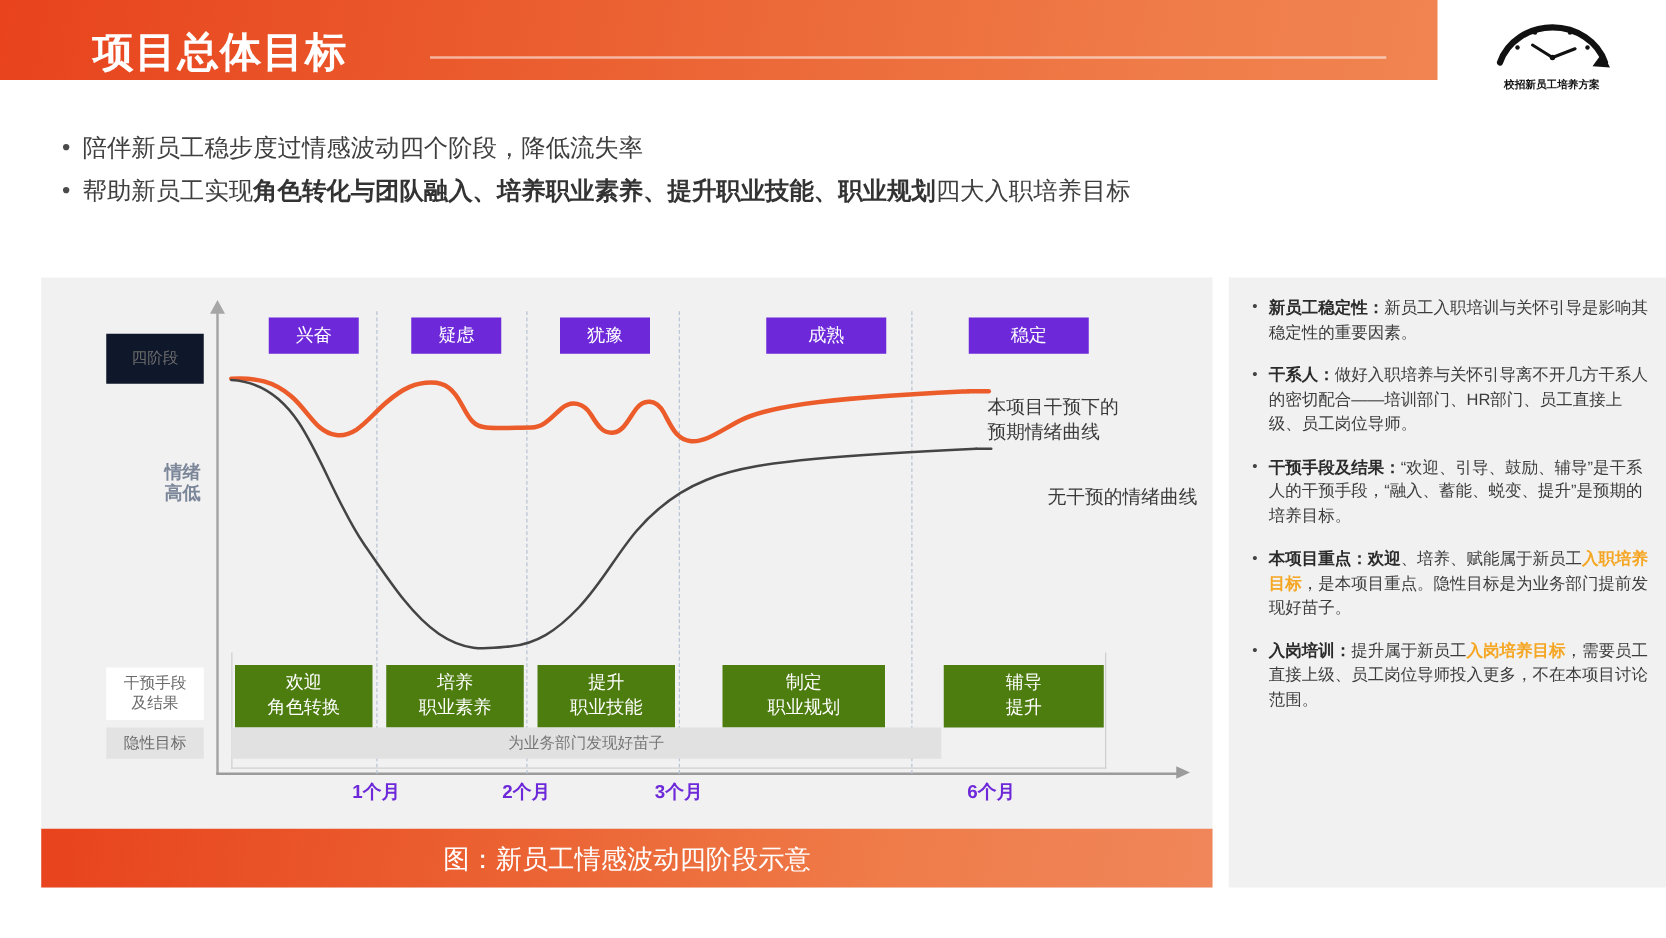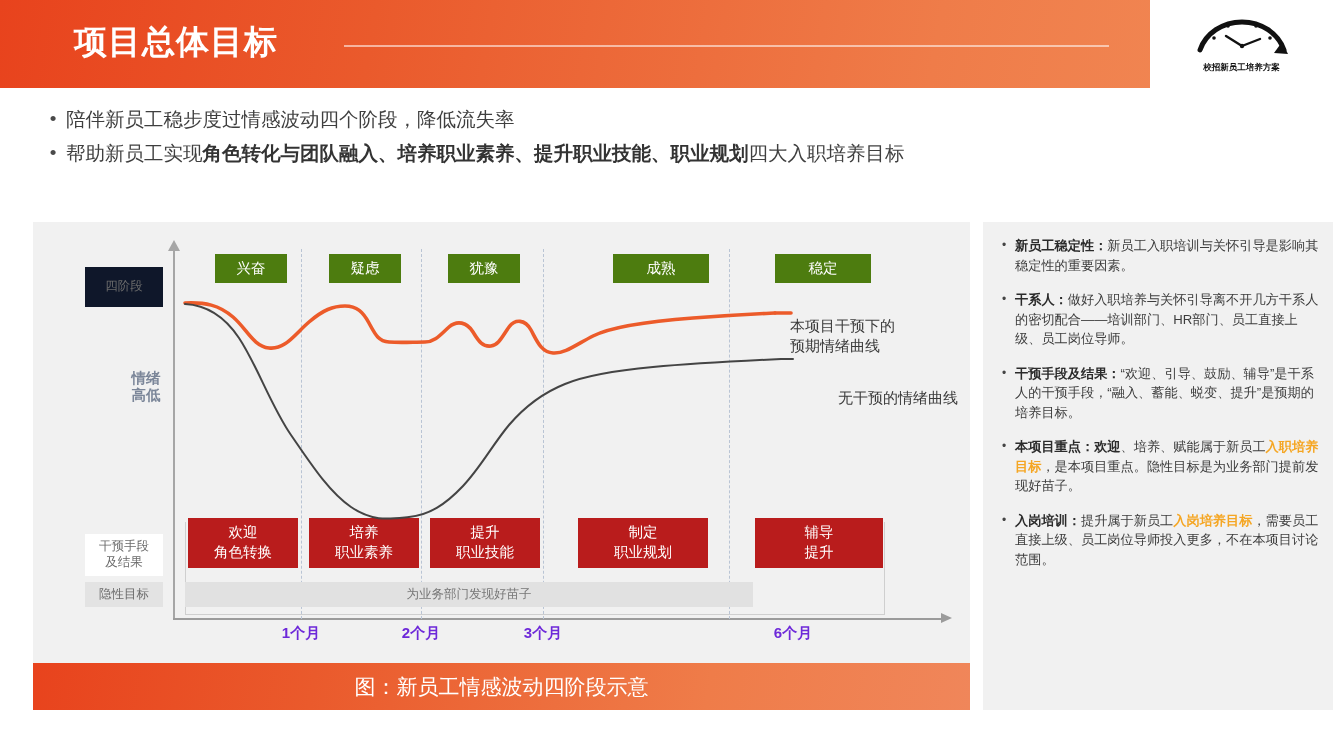--- a/index.html
+++ b/index.html
@@ -6,21 +6,21 @@
   html, body {
     width: 1333px; height: 750px;
     background: #ffffff;
     font-family: "Liberation Sans", "DejaVu Sans", sans-serif;
     overflow: hidden;
   }
   .slide { position: relative; width: 1333px; height: 750px; background: #fff; }
 
   
   .header {
-    position: absolute; left: 0; top: 0; width: 1333px; height: 88px;
+    position: absolute; left: 0; top: 0; width: 1333px; height: 64px;
     background: linear-gradient(100deg, #e8431d 0%, #ea5a2c 28%, #ef7c49 70%, #f28b57 100%);
   }
   .header-title {
     position: absolute; left: 74px; top: 20px;
     font-size: 33px; font-weight: bold; color: #ffffff; letter-spacing: 1px;
   }
   .header-rule {
     position: absolute; left: 344px; top: 45px; width: 765px; height: 2px;
     background: rgba(255,255,255,0.55);
   }
@@ -94,27 +94,27 @@
     border-top: 5.5px solid transparent; border-bottom: 5.5px solid transparent;
     border-left: 11px solid #9b9b9b;
   }
 
   .divider {
     position: absolute; top: 27px; width: 0; height: 370px;
     border-left: 1.4px dashed #b9c4d4;
   }
 
   .stage-box {
-    position: absolute; top: 32px; height: 29px; background: #4d7c0f;
+    position: absolute; top: 32px; height: 29px; background: #6d28d9;
     color: #ffffff; font-size: 14.5px;
     display: flex; align-items: center; justify-content: center;
   }
 
   .action-box {
-    position: absolute; top: 296px; height: 50px; background: #b91c1c;
+    position: absolute; top: 310px; height: 50px; background: #4d7c0f;
     color: #ffffff; font-size: 14.5px; line-height: 1.35; text-align: center;
     display: flex; flex-direction: column; align-items: center; justify-content: center;
   }
 
   .hidden-band {
     position: absolute; left: 152px; top: 360px; width: 568px; height: 25px;
     background: #e1e1e1; color: #777; font-size: 12.5px;
     display: flex; align-items: center; justify-content: center;
   }
 

